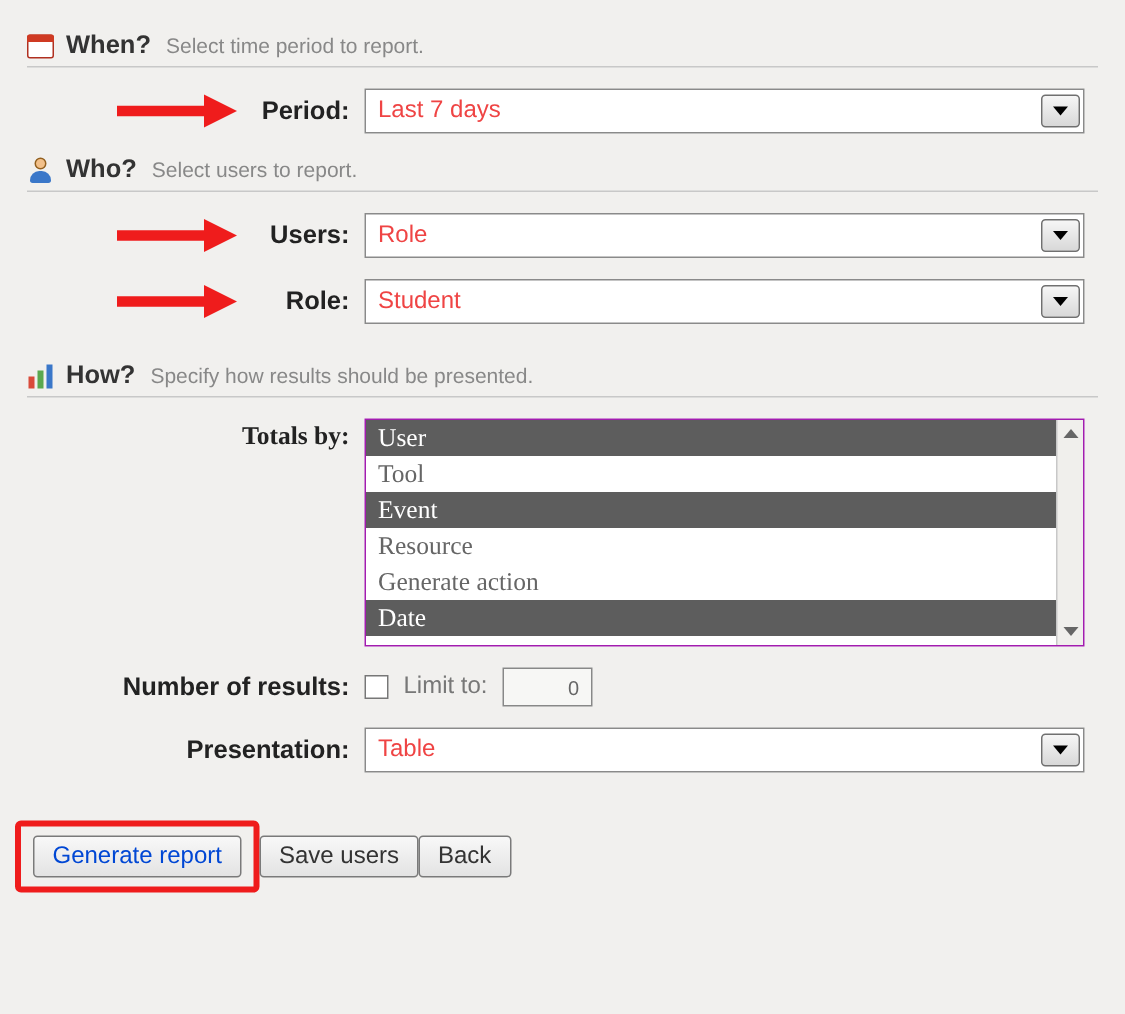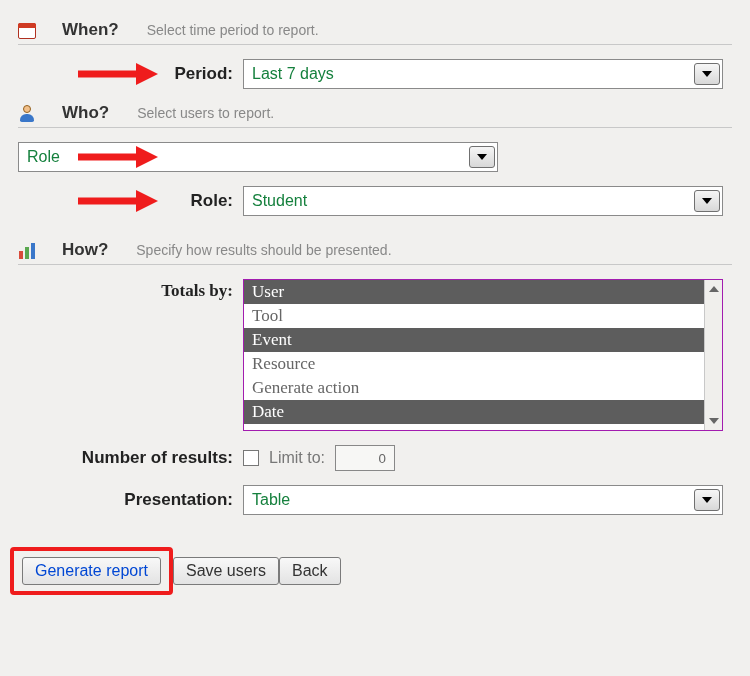--- a/index.html
+++ b/index.html
@@ -12,21 +12,20 @@
     color: #333;
     width: 750px;
   }
   .section-header {
     display: flex;
     align-items: center;
     border-bottom: 1px solid #c8c8c8;
     padding-bottom: 4px;
     margin-top: 2px;
     margin-bottom: 14px;
-    gap: 18px;
   }
   .section-header .title {
     font-weight: bold;
     color: #333;
     margin-left: 8px;
     font-size: 17px;
   }
   .section-header .hint {
     color: #888;
     margin-left: 10px;
@@ -60,21 +59,21 @@
     background: #fff;
     border: 1px solid #8a8a8a;
     display: flex;
     align-items: center;
     justify-content: space-between;
     padding: 0 0 0 8px;
     cursor: pointer;
   }
   .dropdown .value {
     font-size: 16px;
-    color: #15803d;
+    color: #ef4444;
   }
   .dropdown .btn {
     width: 22px;
     height: 22px;
     background: linear-gradient(#f6f6f6,#d8d8d8);
     border: 1px solid #707070;
     margin-right: 2px;
     display: flex;
     align-items: center;
     justify-content: center;
@@ -220,20 +219,21 @@
   </div>
   <span class="title">Who?</span>
   <span class="hint">Select users to report.</span>
 </div>
 
 <div class="field-row">
   <svg class="arrow" width="80" height="26">
     <line x1="0" y1="13" x2="60" y2="13" stroke="#ef1c1c" stroke-width="7"></line>
     <polygon points="58,2 80,13 58,24" fill="#ef1c1c"></polygon>
   </svg>
+  <div class="label-cell">Users:</div>
   <div class="input-cell">
     <div class="dropdown">
       <span class="value">Role</span>
       <div class="btn">
           <div class="tri"></div>
         </div>
     </div>
   </div>
 </div>
 

